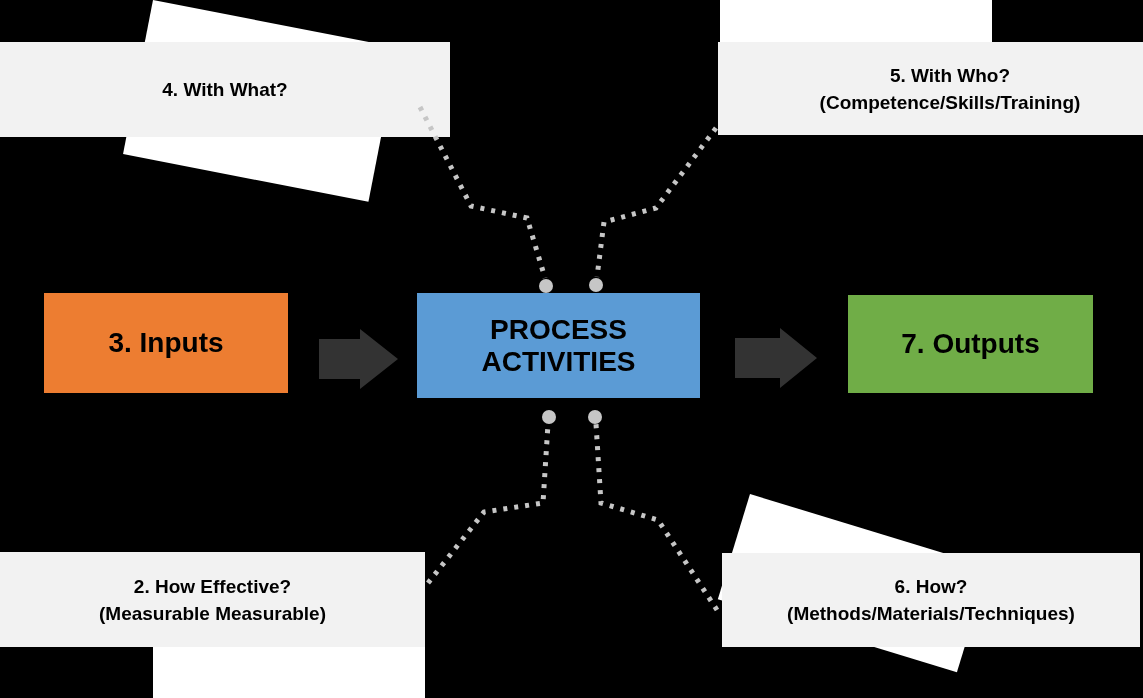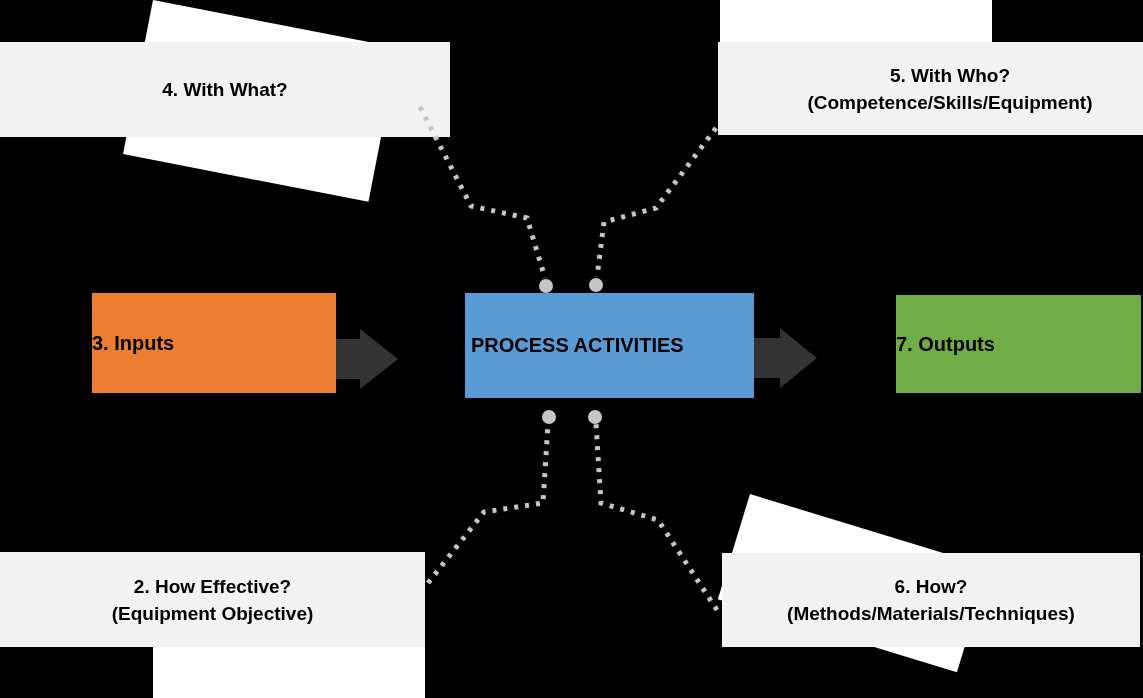--- a/index.html
+++ b/index.html
@@ -40,47 +40,47 @@
   .callout.bl{left:0;top:552px;width:425px;height:95px;}
   .callout.br{left:722px;top:553px;width:418px;height:94px;}
   
   svg.overlay{position:absolute;left:0;top:0;width:1143px;height:698px;z-index:3;pointer-events:none;}
   .connector{fill:none;stroke:var(--connector);stroke-width:5;stroke-dasharray:4 7;}
   .endpoint{fill:var(--connector);}
   .block-arrow{fill:var(--arrow-fill);}
   
   .node{
     position:absolute;z-index:4;
-    display:flex;align-items:center;justify-content:flex-start;
-    color:var(--text);font-weight:bold;font-size:20px;text-align:center;margin-left:48px;
+    display:flex;align-items:center;justify-content:center;
+    color:var(--text);font-weight:bold;font-size:28px;text-align:center;
   }
   .node.inputs{left:44px;top:293px;width:244px;height:100px;background:var(--inputs-fill);}
-  .node.process{left:417px;top:293px;width:283px;height:105px;background:var(--process-fill);padding-left:6px;}
+  .node.process{left:417px;top:293px;width:283px;height:105px;background:var(--process-fill);}
   .node.outputs{left:848px;top:295px;width:245px;height:98px;background:var(--outputs-fill);}
 </style>
 </head>
 <body>
 
 <div class="stage">
 
   <div class="paper tl"></div>
   <div class="paper tr"></div>
   <div class="paper bl"></div>
   <div class="paper br"></div>
 
   <div class="callout tl">
     <span>4. With What?</span>
   </div>
   <div class="callout tr">
     <span>5. With Who?</span>
-    <span>(Competence/Skills/Equipment)</span>
+    <span>(Competence/Skills/Training)</span>
   </div>
   <div class="callout bl">
     <span>2. How Effective?</span>
-    <span>(Equipment Objective)</span>
+    <span>(Measurable Measurable)</span>
   </div>
   <div class="callout br">
     <span>6. How?</span>
     <span>(Methods/Materials/Techniques)</span>
   </div>
 
   <svg class="overlay" viewBox="0 0 1143 698">
     <polyline class="connector" points="420,107 471,206 527,218 545,278"></polyline>
     <polyline class="connector" points="716,128 656,208 604,222 597,277"></polyline>
     <polyline class="connector" points="428,583 484,512 543,503 548,424"></polyline>

